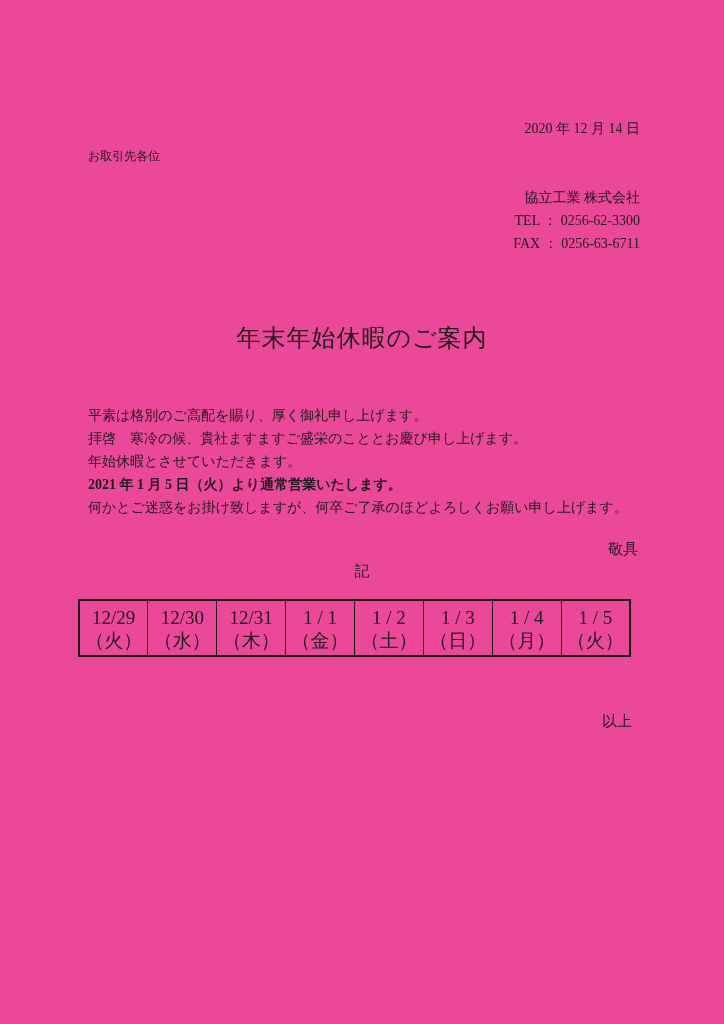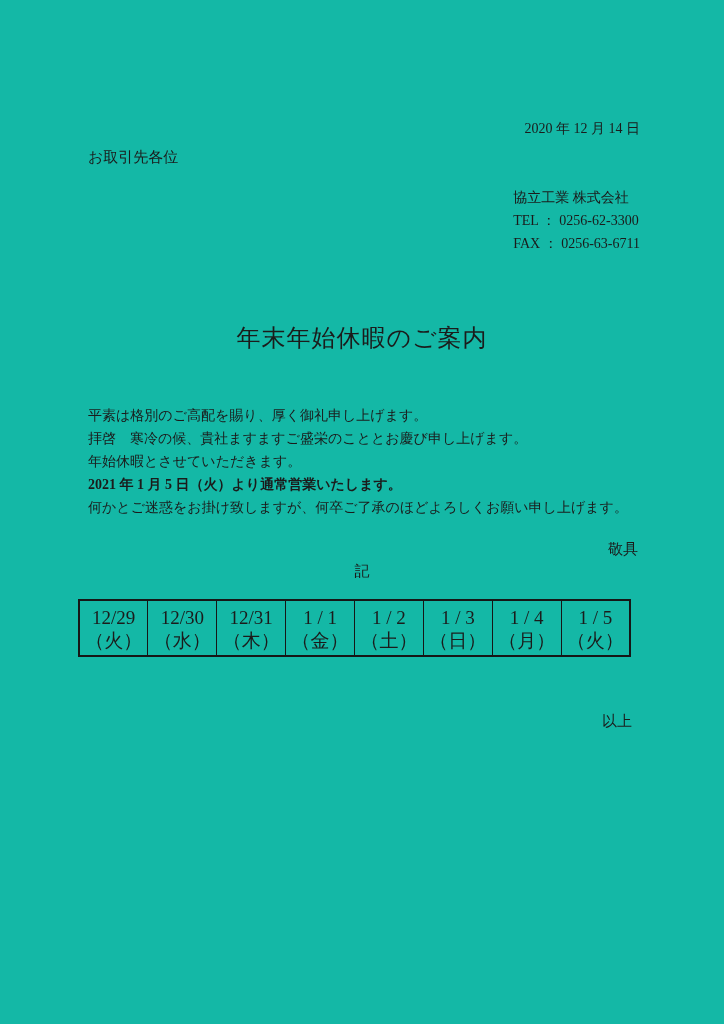--- a/index.html
+++ b/index.html
@@ -1,39 +1,39 @@
 <!DOCTYPE html>
 <html><head>
 <meta charset="utf-8">
 <style>
   html, body { margin: 0; padding: 0; background: #888; }
   .page {
     position: relative;
     width: 724px;
     height: 1024px;
     margin: 0 auto;
-    background: #14b8a6;
+    background: #ec4899;
     font-family: "Liberation Serif", "DejaVu Serif", serif;
     color: #1b1b1b;
     overflow: hidden;
   }
   .abs { position: absolute; }
   .date-line {
     top: 120px; right: 84px;
     font-size: 14px;
     white-space: nowrap;
   }
   .recipient {
     top: 148px; left: 88px;
-    font-size: 15px;
+    font-size: 12px;
     white-space: nowrap;
   }
   .sender-block {
     top: 186px; right: 84px;
-    text-align: left;
+    text-align: right;
     font-size: 14px;
     line-height: 23px;
     white-space: nowrap;
   }
   .doc-title {
     top: 322px; left: 0; width: 100%;
     text-align: center;
     font-size: 24px;
     letter-spacing: 1px;
     white-space: nowrap;

